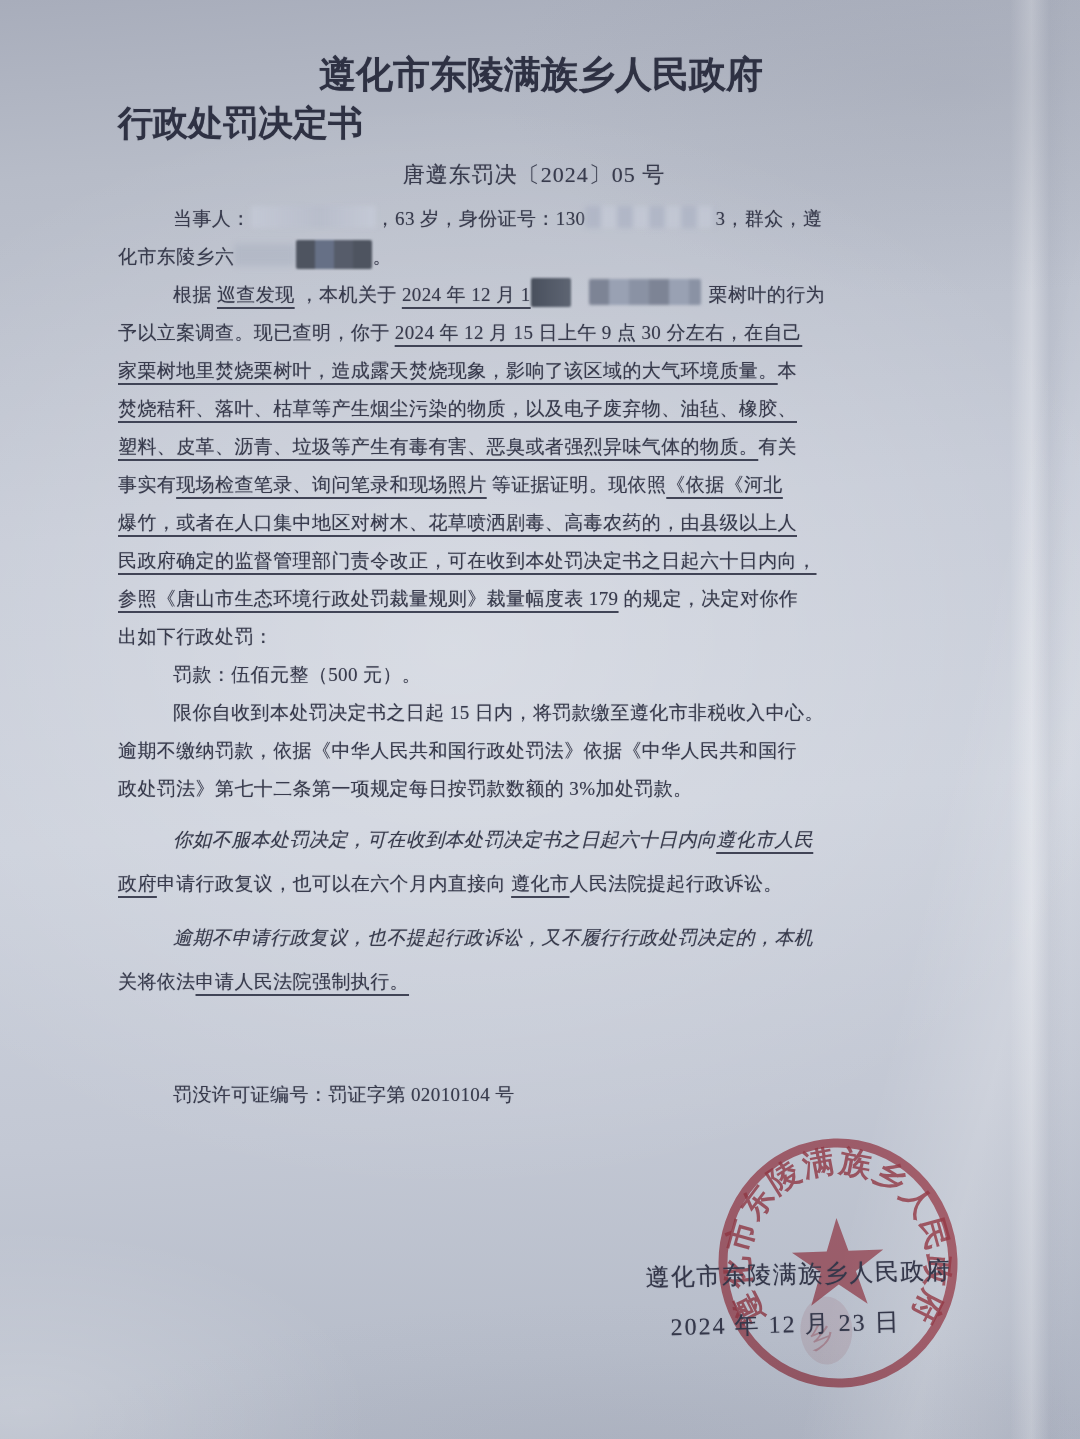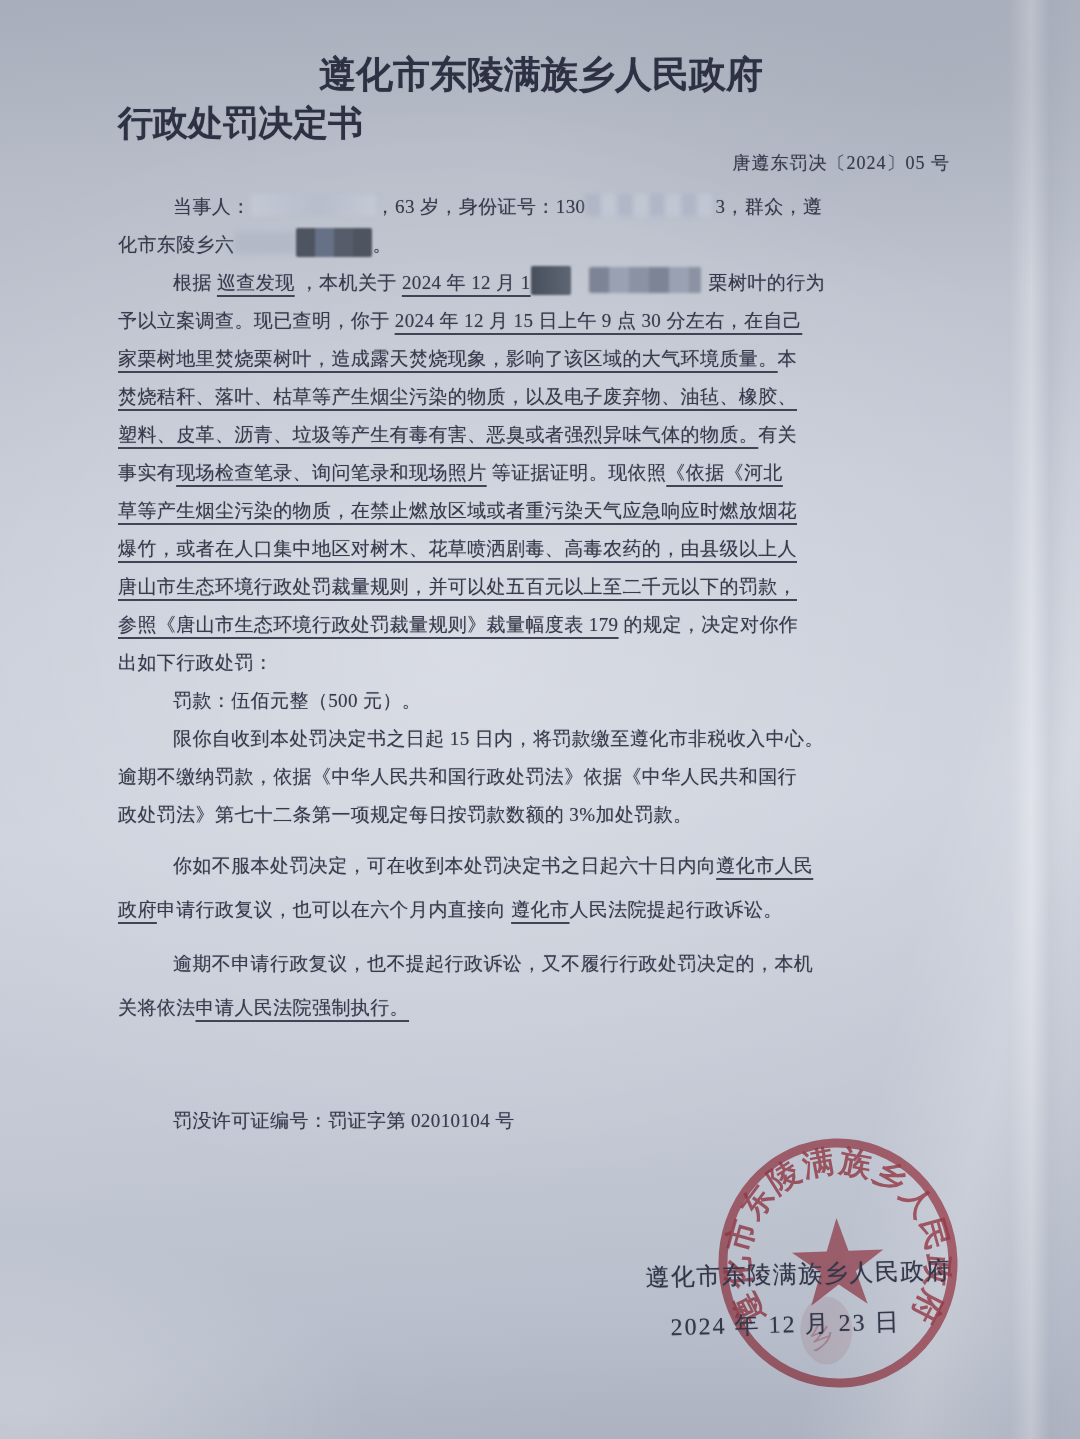--- a/index.html
+++ b/index.html
@@ -16,26 +16,26 @@
       linear-gradient(90deg, transparent 93.5%, rgba(255,255,255,.28) 95.5%, rgba(160,165,180,.18) 97.2%, transparent 99%),
       radial-gradient(ellipse 500px 260px at 2% 98%, rgba(255,255,255,.22), transparent 70%),
       radial-gradient(ellipse 700px 200px at 55% 101%, rgba(150,155,170,.18), transparent 75%);
   }
   .content{position:absolute;left:118px;top:50px;width:846px;color:#383b4d;
     text-shadow:0 0 1px rgba(56,59,76,.45);}
   .title{text-align:center;font-size:37px;font-weight:bold;letter-spacing:0px;
     line-height:50px;color:#2e3143;white-space:nowrap;}
   .subtitle{text-align:left;font-size:35px;font-weight:bold;line-height:48px;
     color:#2e3143;white-space:nowrap;}
-  .docnum{text-align:right;font-size:18px;line-height:30px;
+  .docnum{text-align:center;font-size:22px;line-height:30px;margin-top:12px;
     padding-right:14px;letter-spacing:1px;white-space:nowrap;}
   .body{margin-top:10px;}
   .line{font-size:19px;line-height:38px;height:38px;white-space:nowrap;letter-spacing:.4px;}
   .line.loose{line-height:44px;height:44px;}
-  .line.gap-para{margin-top:10px;}
+  .line.gap-para{margin-top:10px;font-style:italic;}
   .line.gap-lic{margin-top:72px;}
   .indent{padding-left:55px;}
   .u{text-decoration:underline;text-decoration-thickness:1.6px;text-underline-offset:6px;
      text-decoration-color:rgba(52,55,74,.85);}
   .censor{display:inline-block;vertical-align:-3px;border-radius:2px;}
   .r-name{width:125px;height:22px;filter:blur(2.5px);
     background:linear-gradient(90deg,rgba(197,202,215,.75),rgba(182,187,202,.65) 55%,rgba(199,204,217,.7));}
   .r-id{width:130px;height:22px;filter:blur(2.5px);
     background:repeating-linear-gradient(90deg,rgba(174,180,197,.8) 0 16px,rgba(197,202,215,.65) 16px 32px);}
   .r-smudge{width:62px;height:22px;filter:blur(3px);background:rgba(172,178,194,.6);}
@@ -65,23 +65,22 @@
     <div class="docnum">唐遵东罚决〔2024〕05 号</div>
     <div class="body">
         <div class="line indent"><span>当事人：</span><span class="censor r-name"></span><span>，63 岁，身份证号：130</span><span class="censor r-id"></span><span>3，群众，遵</span></div>
         <div class="line"><span>化市东陵乡六</span><span class="censor r-smudge"></span><span class="censor r-addr"></span><span>。</span></div>
         <div class="line indent"><span>根据 </span><span class="u">巡查发现</span><span> ，本机关于 </span><span class="u">2024 年 12 月 1</span><span class="censor r-day"></span><span class="censor r-detail"></span><span>栗树叶的行为</span></div>
         <div class="line"><span>予以立案调查。现已查明，你于 </span><span class="u">2024 年 12 月 15 日上午 9 点 30 分左右，在自己</span></div>
         <div class="line"><span class="u">家栗树地里焚烧栗树叶，造成露天焚烧现象，影响了该区域的大气环境质量。</span><span>本</span></div>
         <div class="line"><span class="u">焚烧秸秆、落叶、枯草等产生烟尘污染的物质，以及电子废弃物、油毡、橡胶、</span></div>
         <div class="line"><span class="u">塑料、皮革、沥青、垃圾等产生有毒有害、恶臭或者强烈异味气体的物质。</span><span>有关</span></div>
         <div class="line"><span>事实有</span><span class="u">现场检查笔录、询问笔录和现场照片</span><span> 等证据证明。现依照</span><span class="u">《依据《河北</span></div>
-        <div class="line"><span class="u">草等产生烟尘污染的物质，在禁止燃放区域或者重污染天气应急响应时燃放烟花</span></div>
         <div class="line"><span class="u">爆竹，或者在人口集中地区对树木、花草喷洒剧毒、高毒农药的，由县级以上人</span></div>
-        <div class="line"><span class="u">唐山市生态环境行政处罚裁量规则，并可以处五百元以上至二千元以下的罚款，</span></div>
+        <div class="line"><span class="u">民政府确定的监督管理部门责令改正，可在收到本处罚决定书之日起六十日内向，</span></div>
         <div class="line"><span class="u">参照《唐山市生态环境行政处罚裁量规则》裁量幅度表 179</span><span> 的规定，决定对你作</span></div>
         <div class="line"><span>出如下行政处罚：</span></div>
         <div class="line indent"><span>罚款：伍佰元整（500 元）。</span></div>
         <div class="line indent"><span>限你自收到本处罚决定书之日起 15 日内，将罚款缴至遵化市非税收入中心。</span></div>
         <div class="line"><span>逾期不缴纳罚款，依据《中华人民共和国行政处罚法》依据《中华人民共和国行</span></div>
         <div class="line"><span>政处罚法》第七十二条第一项规定每日按罚款数额的 3%加处罚款。</span></div>
         <div class="line indent loose gap-para"><span>你如不服本处罚决定，可在收到本处罚决定书之日起六十日内向</span><span class="u">遵化市人民</span></div>
         <div class="line loose"><span class="u">政府</span><span>申请行政复议，也可以在六个月内直接向 </span><span class="u">遵化市</span><span>人民法院提起行政诉讼。</span></div>
         <div class="line indent loose gap-para"><span>逾期不申请行政复议，也不提起行政诉讼，又不履行行政处罚决定的，本机</span></div>
         <div class="line loose"><span>关将依法</span><span class="u">申请人民法院强制执行。</span></div>

